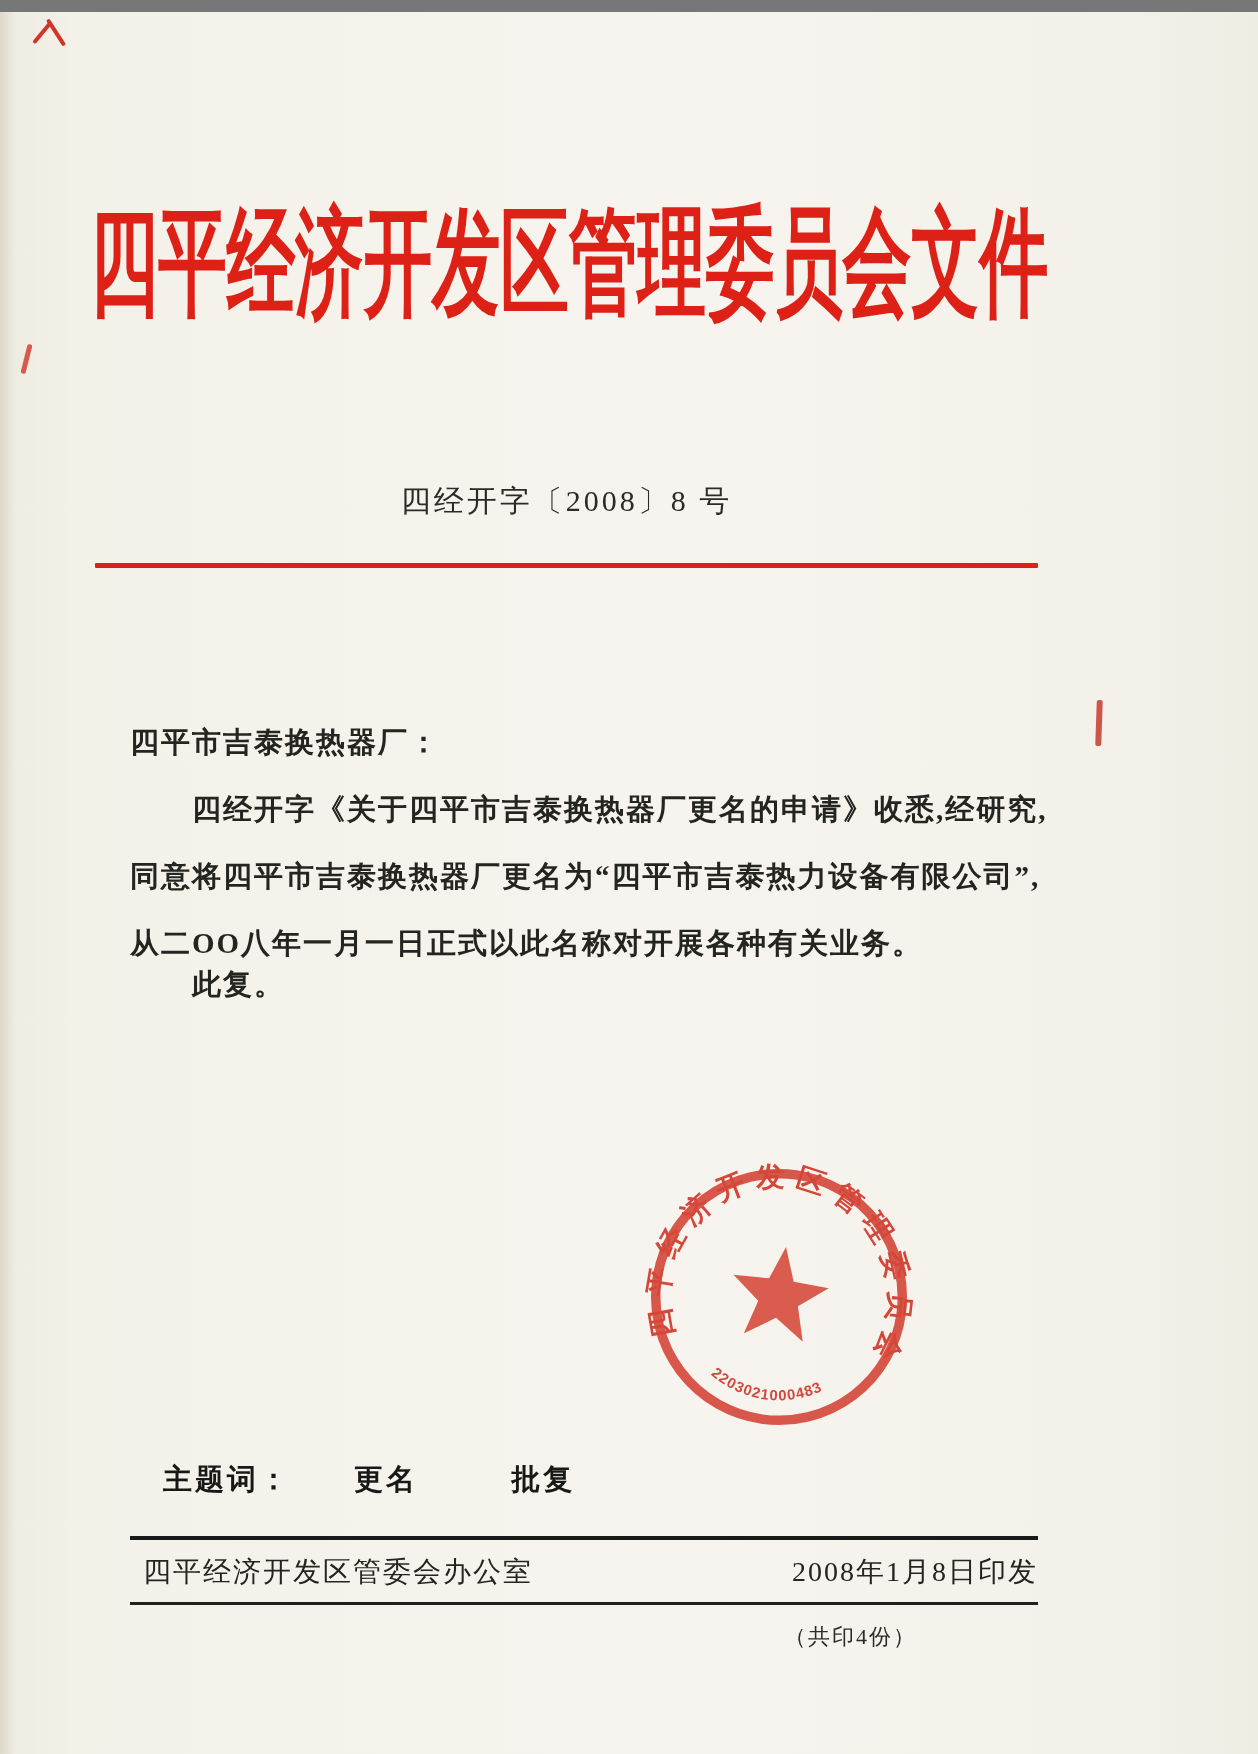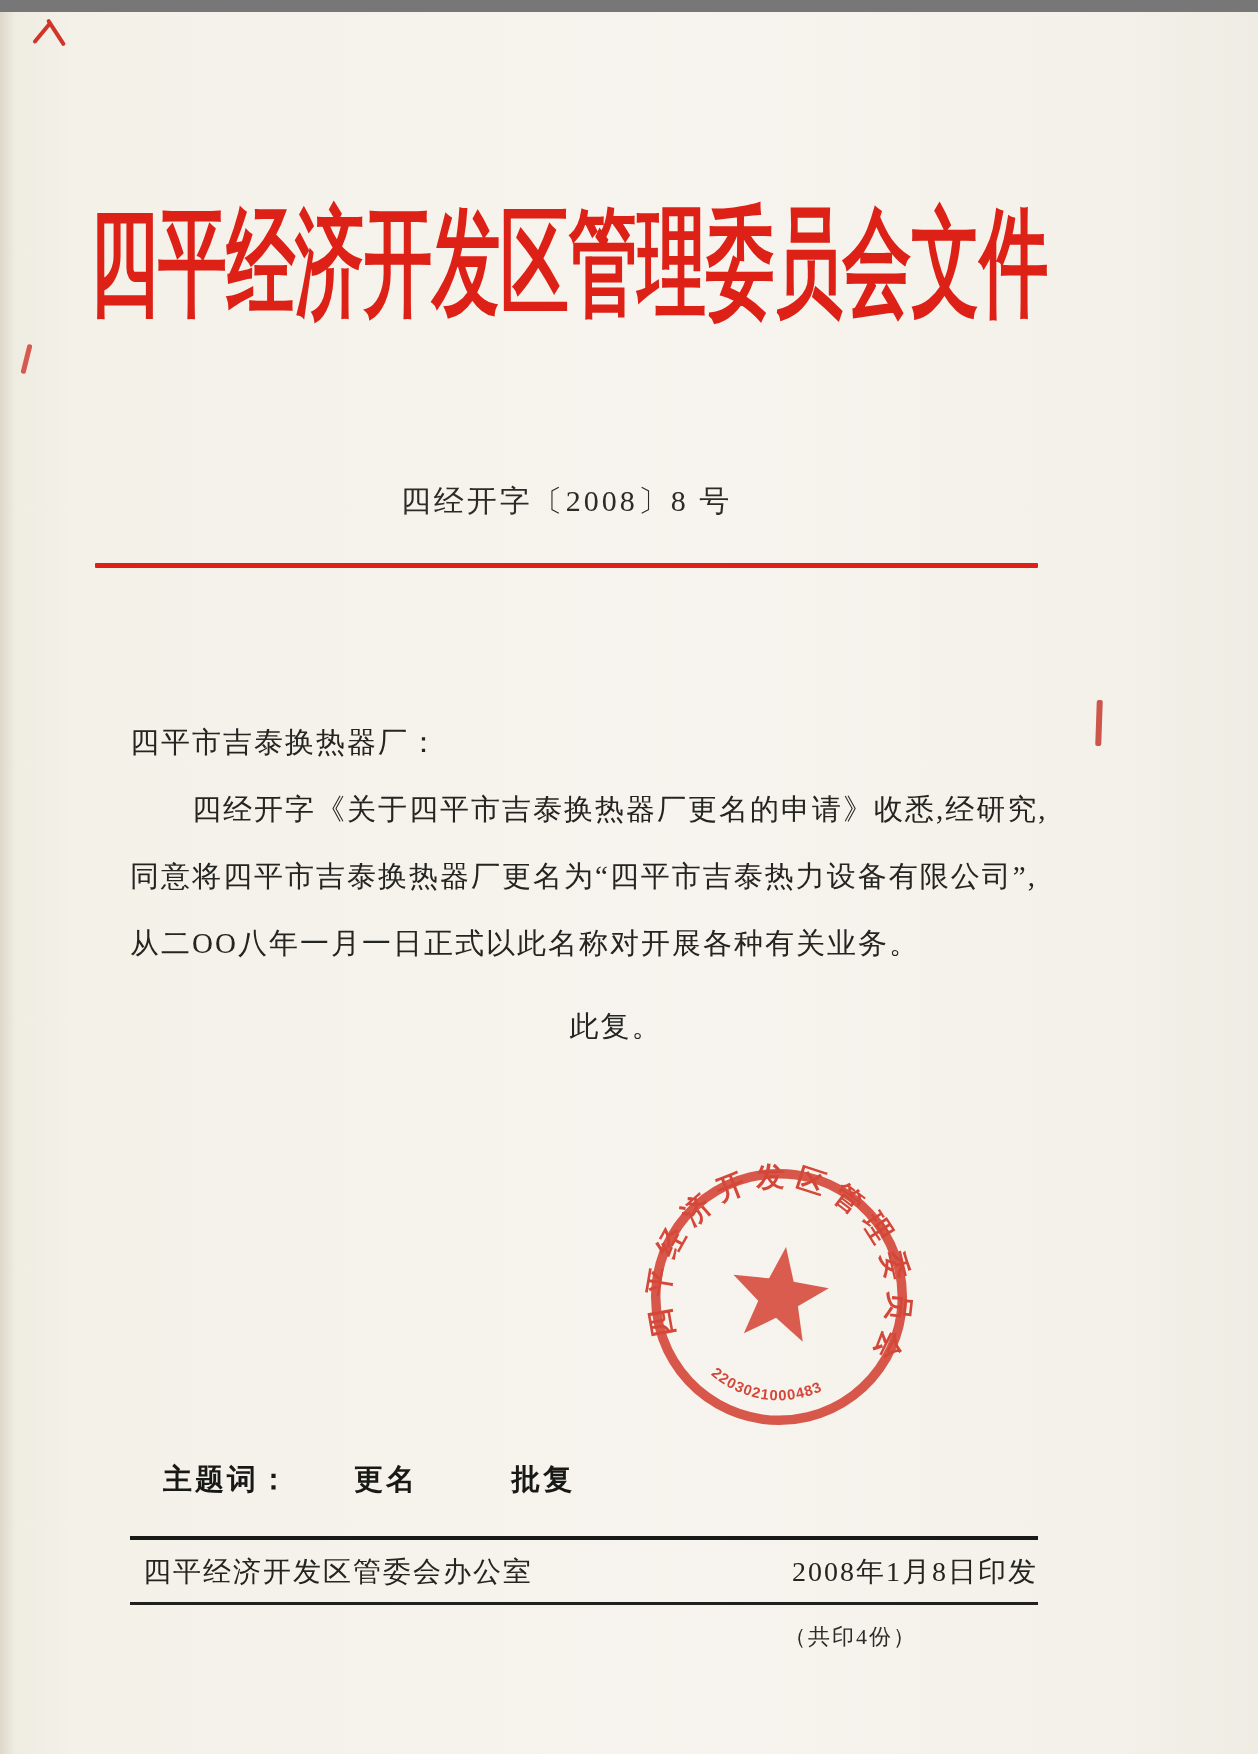--- a/index.html
+++ b/index.html
@@ -32,23 +32,24 @@
   }
   .doc-title{
     position:absolute;left:95px;top:616px;width:943px;
     text-align:center;font-size:31px;font-weight:bold;letter-spacing:3px;
     font-family:"Liberation Sans","DejaVu Sans",sans-serif;color:#161614;
   }
   .bl{
     position:absolute;left:130px;width:910px;
     font-size:29px;letter-spacing:2px;line-height:1.3;color:#242421;
     white-space:nowrap;
+    font-weight:bold;
   }
   .ind{text-indent:62px;}
-  .l0{top:712px;}.l1{top:779px;}.l2{top:846px;}.l3{top:913px;}.l4{top:996px;text-align:center;}
+  .l0{top:712px;}.l1{top:779px;}.l2{top:846px;}.l3{top:913px;}.l4{top:954px;}
   .date-line{
     position:absolute;left:543px;top:1298px;z-index:2;
     font-size:33px;letter-spacing:13px;color:#2b2b27;white-space:nowrap;
   }
   .seal{
     position:absolute;left:642px;top:1148px;width:274px;height:274px;z-index:3;
     mix-blend-mode:multiply;opacity:.92;
   }
   .seal svg{display:block;}
   .seal-rot{transform:rotate(8deg);transform-origin:130px 130px;}

